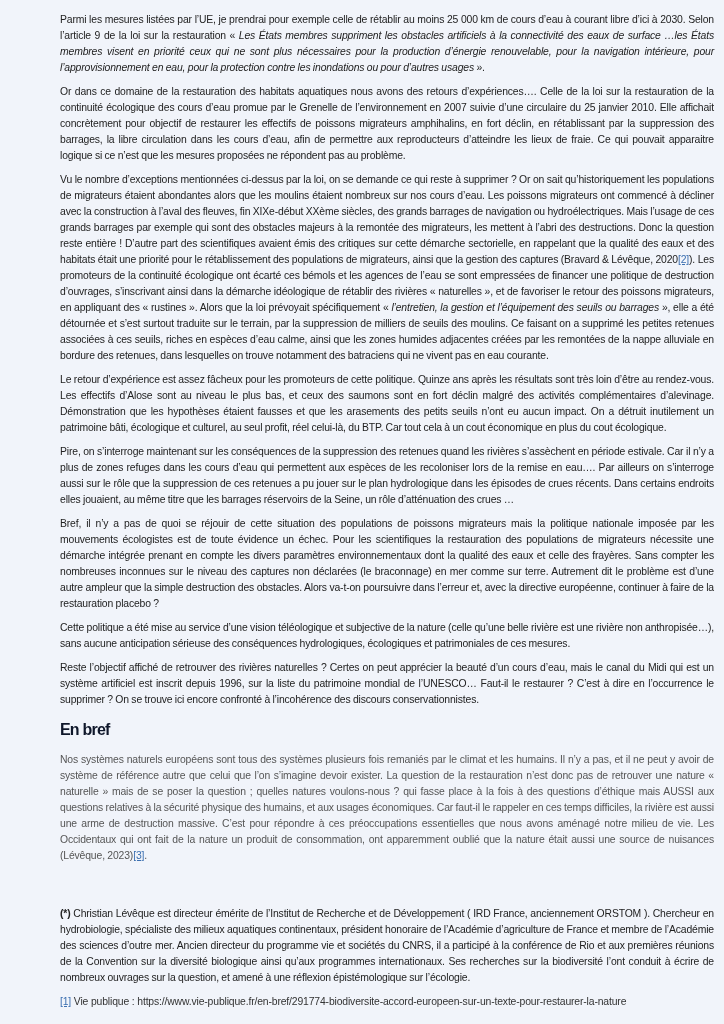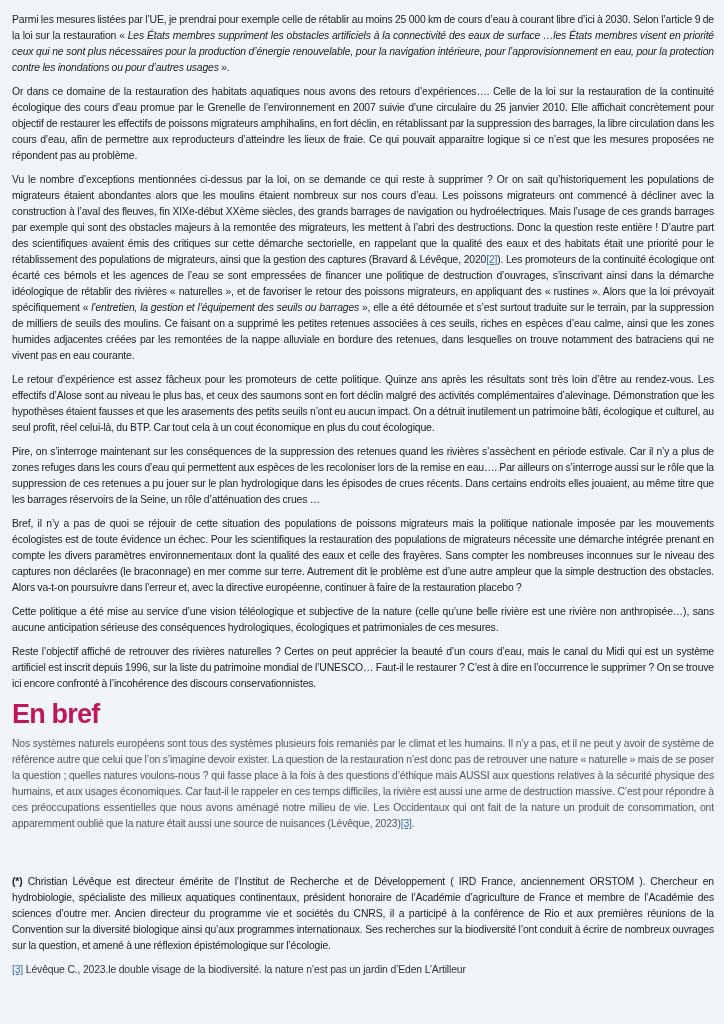--- a/index.html
+++ b/index.html
@@ -2,37 +2,37 @@
 <html><head>
 <meta charset="utf-8">
 <style>
   html, body { margin: 0; padding: 0; }
   body {
     width: 724px; height: 1024px; overflow: hidden;
     background: #f1f4fa;
     font-family: "Liberation Sans", sans-serif;
     color: #222;
   }
-  .page { padding: 12px 10px 0 12px; }
+  .page { padding: 12px 10px 0 12px; margin-left: 48px; }
   p.body {
     font-size: 10.4px;
     line-height: 16px;
     margin: 0 0 8px 0;
     text-align: justify;
     letter-spacing: -0.15px;
     word-spacing: -0.3px;
   }
   p.body.last-main { margin-bottom: 9px; }
   em { font-style: italic; }
   a.ref { color: #3b6fb0; text-decoration: underline; }
   h2.section {
     font-family: "Liberation Sans", sans-serif;
-    font-size: 27px;
+    font-size: 16px;
     font-weight: bold;
-    color: #be185d;
+    color: #0f172a;
     margin: 0 0 9px 0;
     line-height: 26px;
     letter-spacing: -0.8px;
   }
   p.brief { color: #555; }
   .spacer { height: 34px; }
   .bio .star { font-weight: bold; }
   .notes { font-size: 10.4px; line-height: 15.5px; letter-spacing: -0.15px; color: #333; }
   .notes div { white-space: nowrap; }
 </style>
@@ -67,16 +67,16 @@
     <span>Nos systèmes naturels européens sont tous des systèmes plusieurs fois remaniés par le climat et les humains. Il n’y a pas, et il ne peut y avoir de système de référence autre que celui que l’on s’imagine devoir exister. La question de la restauration n’est donc pas de retrouver une nature « naturelle » mais de se poser la question ; quelles natures voulons-nous ? qui fasse place à la fois à des questions d’éthique mais AUSSI aux questions relatives à la sécurité physique des humains, et aux usages économiques. Car faut-il le rappeler en ces temps difficiles, la rivière est aussi une arme de destruction massive. C’est pour répondre à ces préoccupations essentielles que nous avons aménagé notre milieu de vie. Les Occidentaux qui ont fait de la nature un produit de consommation, ont apparemment oublié que la nature était aussi une source de nuisances (Lévêque, 2023)</span><a class="ref" href="#">[3]</a><span>.</span>
   </p>
 
   <div class="spacer"></div>
 
   <p class="body bio">
     <span class="star">(*)</span><span> Christian Lévêque est directeur émérite de l’Institut de Recherche et de Développement ( IRD France, anciennement ORSTOM ). Chercheur en hydrobiologie, spécialiste des milieux aquatiques continentaux, président honoraire de l’Académie d’agriculture de France et membre de l’Académie des sciences d’outre mer. Ancien directeur du programme vie et sociétés du CNRS, il a participé à la conférence de Rio et aux premières réunions de la Convention sur la diversité biologique ainsi qu’aux programmes internationaux. Ses recherches sur la biodiversité l’ont conduit à écrire de nombreux ouvrages sur la question, et amené à une réflexion épistémologique sur l’écologie.</span>
   </p>
 
   <div class="notes">
-    <div><a class="ref" href="#">[3]</a><span> Lévêque C., 2023.le double visage de la biodiversité. la nature n’est pas un jardin d’Eden L’Artilleur</span></div>
+    <div><a class="ref" href="#">[1]</a><span> Vie publique : https://www.vie-publique.fr/en-bref/291774-biodiversite-accord-europeen-sur-un-texte-pour-restaurer-la-nature</span></div>
   </div>
 
 </div>
 
 </body></html>

